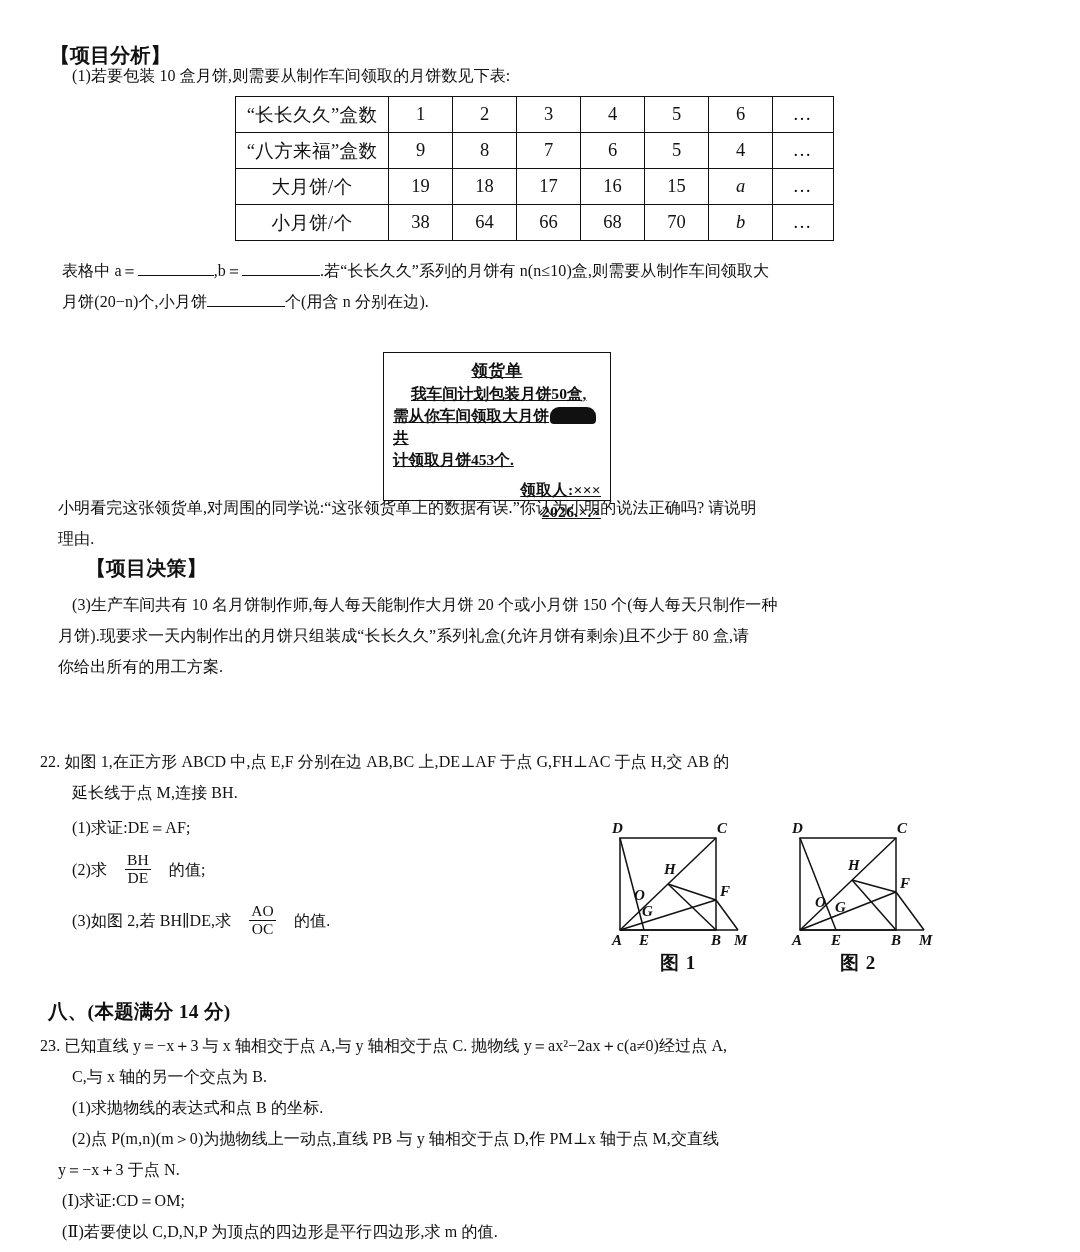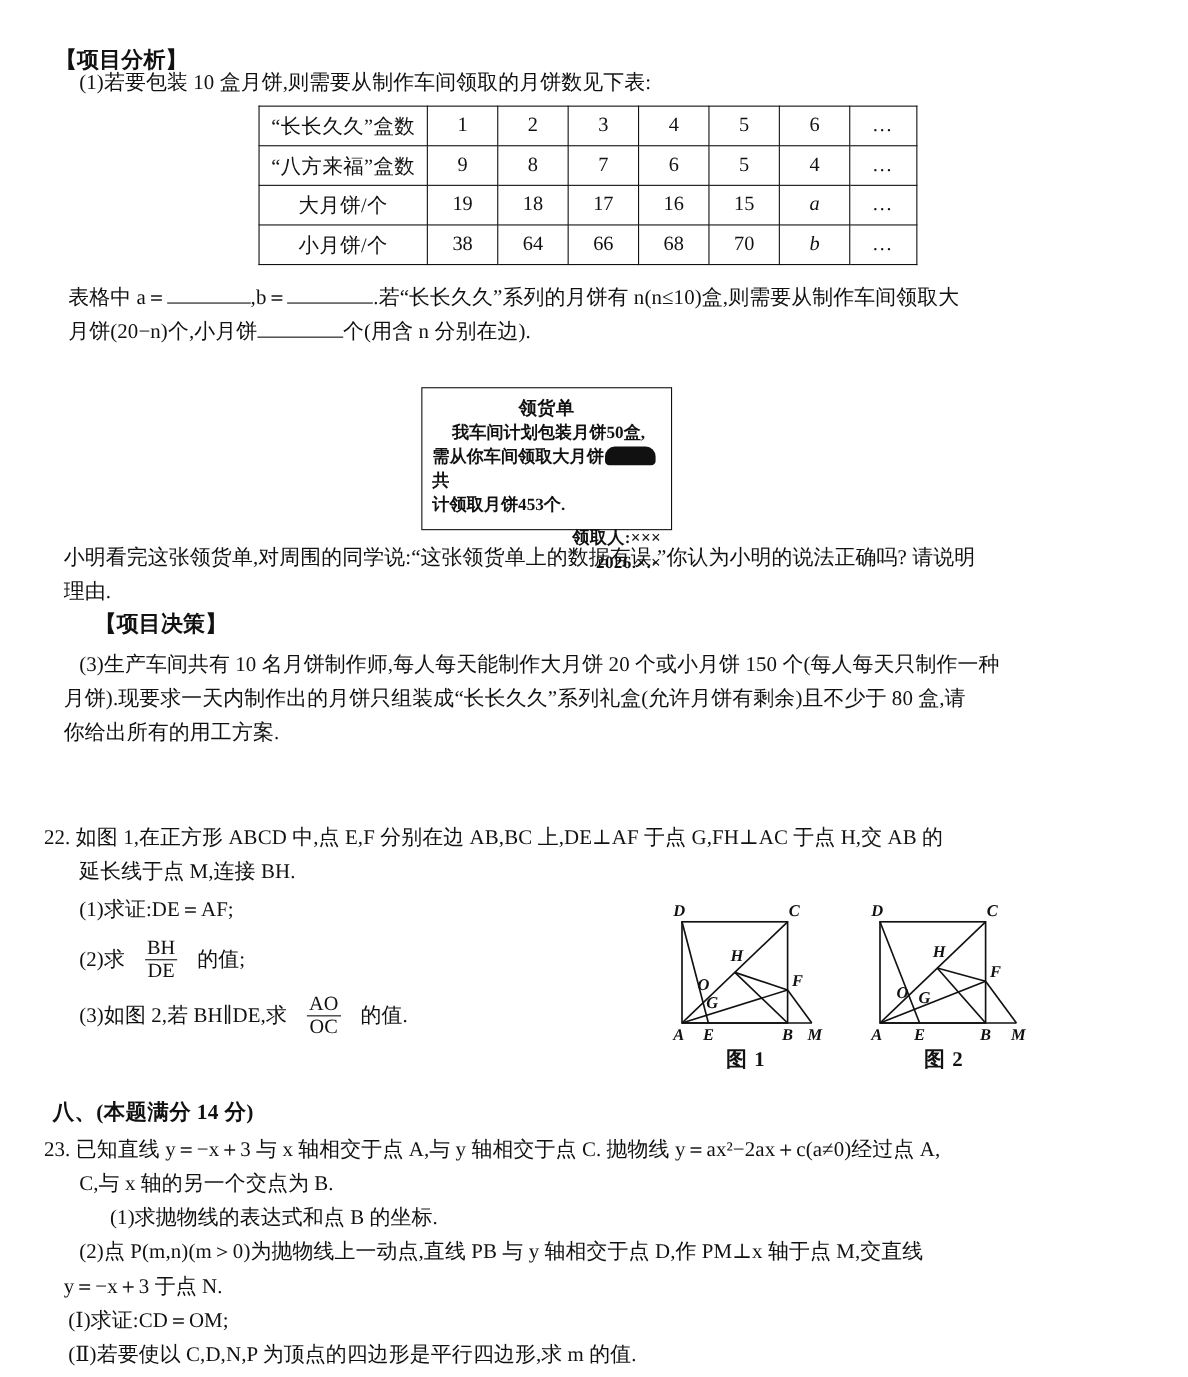--- a/index.html
+++ b/index.html
@@ -19,21 +19,21 @@
     position: relative;
     width: 1080px;
     height: 1252px;
     padding: 0;
     box-sizing: border-box;
   }
 
   
   .blk {
     position: absolute;
-    font-size: 19px;
+    font-size: 16px;
     line-height: 31px;
     letter-spacing: 0.1px;
     color: #111;
   }
   .sec-head {
     font-weight: bold;
     font-size: 19.5px;
     letter-spacing: 0.3px;
   }
   .brackethead {
@@ -210,21 +210,21 @@
 
   <div class="blk" style="left:62px; top:255px; white-space:nowrap;">
     <span>表格中 a＝</span><span class="blank bl-s"></span><span>,b＝</span><span class="blank bl-m"></span><span>.若“长长久久”系列的月饼有 n(n≤10)盒,则需要从制作车间领取大</span>
   </div>
 
   <div class="blk" style="left:62px; top:286px; white-space:nowrap;">
     <span>月饼(20−n)个,小月饼</span><span class="blank bl-m"></span><span>个(用含 n 分别在边).</span>
   </div>
 
 
-  <div class="receipt" style="left:383px; top:352px; width:228px; height:130px;">
+  <div class="receipt" style="left:383px; top:352px; width:228px; height:149px;text-decoration:underline;">
     <div class="r-title">领货单</div>
     <div class="r-l1">我车间计划包装月饼50盒,</div>
     <div class="r-l2"><span>需从你车间领取大月饼</span><span class="blot"></span><span>共</span></div>
     <div>计领取月饼453个.</div>
     <div class="r-sign">领取人:×××</div>
     <div class="r-date">2026.×.×</div>
   </div>
 
   <div class="blk" style="left:58px; top:492px;">小明看完这张领货单,对周围的同学说:“这张领货单上的数据有误.”你认为小明的说法正确吗? 请说明</div>
   <div class="blk" style="left:58px; top:523px;">理由.</div>
@@ -311,19 +311,19 @@
       <text x="37" y="95">O</text>
     </svg>
   </div>
   <div class="figcap" style="left:840px; top:950px;">图 2</div>
 
   <div class="blk sec-head" style="left:48px; top:996px;">八、(本题满分 14 分)</div>
 
   <div class="blk" style="left:40px; top:1030px;">23. 已知直线 y＝−x＋3 与 x 轴相交于点 A,与 y 轴相交于点 C. 抛物线 y＝ax²−2ax＋c(a≠0)经过点 A,</div>
   <div class="blk" style="left:72px; top:1061px;">C,与 x 轴的另一个交点为 B.</div>
 
-  <div class="blk" style="left:72px; top:1092px;margin-left:28px;">(1)求抛物线的表达式和点 B 的坐标.</div>
+  <div class="blk" style="left:72px; top:1092px;">(1)求抛物线的表达式和点 B 的坐标.</div>
   <div class="blk" style="left:72px; top:1123px;">(2)点 P(m,n)(m＞0)为抛物线上一动点,直线 PB 与 y 轴相交于点 D,作 PM⊥x 轴于点 M,交直线</div>
   <div class="blk" style="left:58px; top:1154px;">y＝−x＋3 于点 N.</div>
   <div class="blk" style="left:62px; top:1185px;">(Ⅰ)求证:CD＝OM;</div>
   <div class="blk" style="left:62px; top:1216px;">(Ⅱ)若要使以 C,D,N,P 为顶点的四边形是平行四边形,求 m 的值.</div>
 
 </div>
 
 </body></html>

